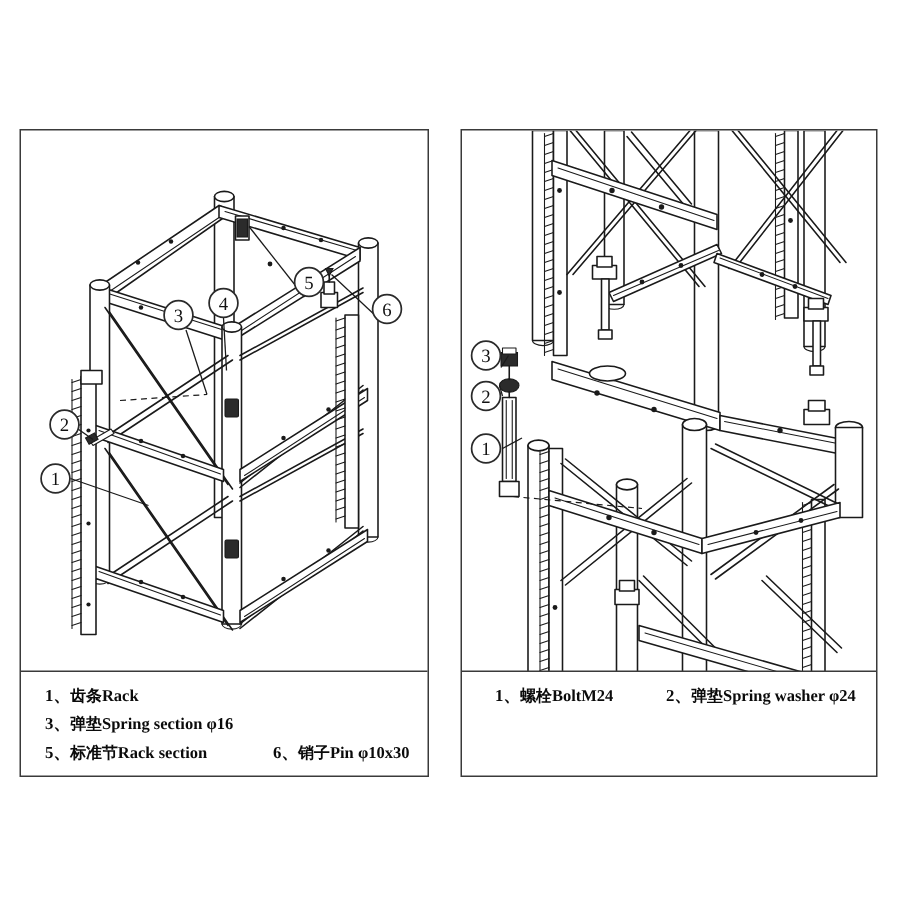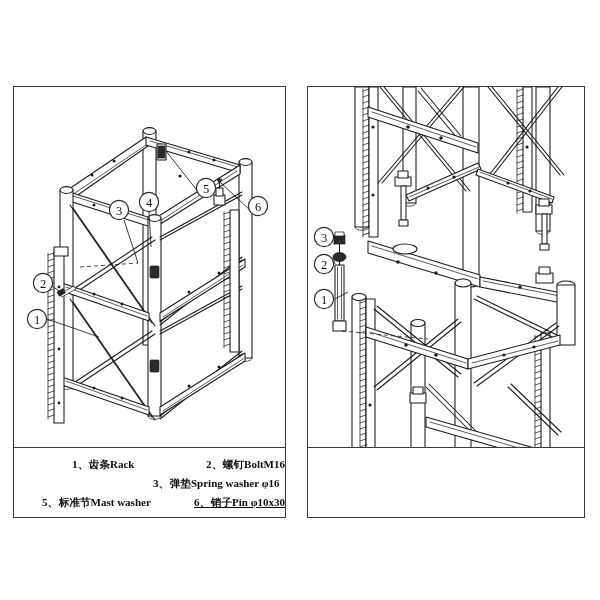--- a/index.html
+++ b/index.html
@@ -28,26 +28,25 @@
     box-sizing:border-box;
     padding:7px 0 0 0;
   }
   .legend-row{
     display:flex;
     line-height:1.62;
     font-size:11.2px;
     color:#0b0b0b;
     white-space:nowrap;
     font-weight:bold;
-    justify-content:flex-end;
   }
   #panel-left .legend-row .c1{width:148px;padding-left:16px;box-sizing:border-box;}
   #panel-left .legend-row .c2{padding-left:2px;}
   #panel-left .legend-row.r2 .c2{padding-left:12px;}
-  #panel-left .legend-row.r3 .c2{padding-left:20px;text-decoration:underline;}
+  #panel-left .legend-row.r3 .c2{padding-left:20px;}
 
   #panel-right .legend-row .c1{width:136px;padding-left:22px;box-sizing:border-box;}
   #panel-right .legend-row .c2{padding-left:0px;}
 
   .legend-row .num{font-family:"Liberation Serif",serif;}
   .cn{font-family:"DejaVu Sans",sans-serif;font-size:10.6px;font-weight:bold;letter-spacing:0px;}
   .en{font-family:"Liberation Serif",serif;font-size:11px;font-weight:bold;}
 
   svg{display:block;}
   .ln{stroke:#1a1a1a;fill:none;stroke-width:1.05;stroke-linecap:round;stroke-linejoin:round;}
@@ -254,27 +253,26 @@
               <text class="bubt" x="244" y="119.5">6</text>
             </g>
         </g>
 
       </svg>
     </div>
 
     <div class="legend">
       <div class="legend-row r1">
         <span class="c1"><span class="num">1、</span><span class="cn">齿条</span><span class="en">Rack</span></span>
-        <span class="c2"><span class="num">2、</span><span class="cn">螺钉</span><span class="en">BoltM16</span></span>
       </div>
       <div class="legend-row r2">
-        <span class="c1"><span class="num">3、</span><span class="cn">弹垫</span><span class="en">Spring washer φ16</span></span>
+        <span class="c1"><span class="num">3、</span><span class="cn">弹垫</span><span class="en">Spring section φ16</span></span>
       </div>
       <div class="legend-row r3">
-        <span class="c1"><span class="num">5、</span><span class="cn">标准节</span><span class="en">Mast washer</span></span>
+        <span class="c1"><span class="num">5、</span><span class="cn">标准节</span><span class="en">Rack section</span></span>
         <span class="c2"><span class="num">6、</span><span class="cn">销子</span><span class="en">Pin φ10x30</span></span>
       </div>
     </div>
   </div>
 
   <div class="panel" id="panel-right">
 
     <div class="fig-area">
       <svg width="276" height="361" viewBox="0 0 276 361">
 
@@ -490,16 +488,20 @@
           <g>
               <circle class="bub" cx="16" cy="212" r="9.6"></circle>
               <text class="bubt" x="16" y="212.5">1</text>
             </g>
         </g>
 
       </svg>
     </div>
 
     <div class="legend">
+      <div class="legend-row r1">
+        <span class="c1"><span class="num">1、</span><span class="cn">螺栓</span><span class="en">BoltM24</span></span>
+        <span class="c2"><span class="num">2、</span><span class="cn">弹垫</span><span class="en">Spring washer φ24</span></span>
+      </div>
     </div>
   </div>
 
 </div>
 
 </body></html>

